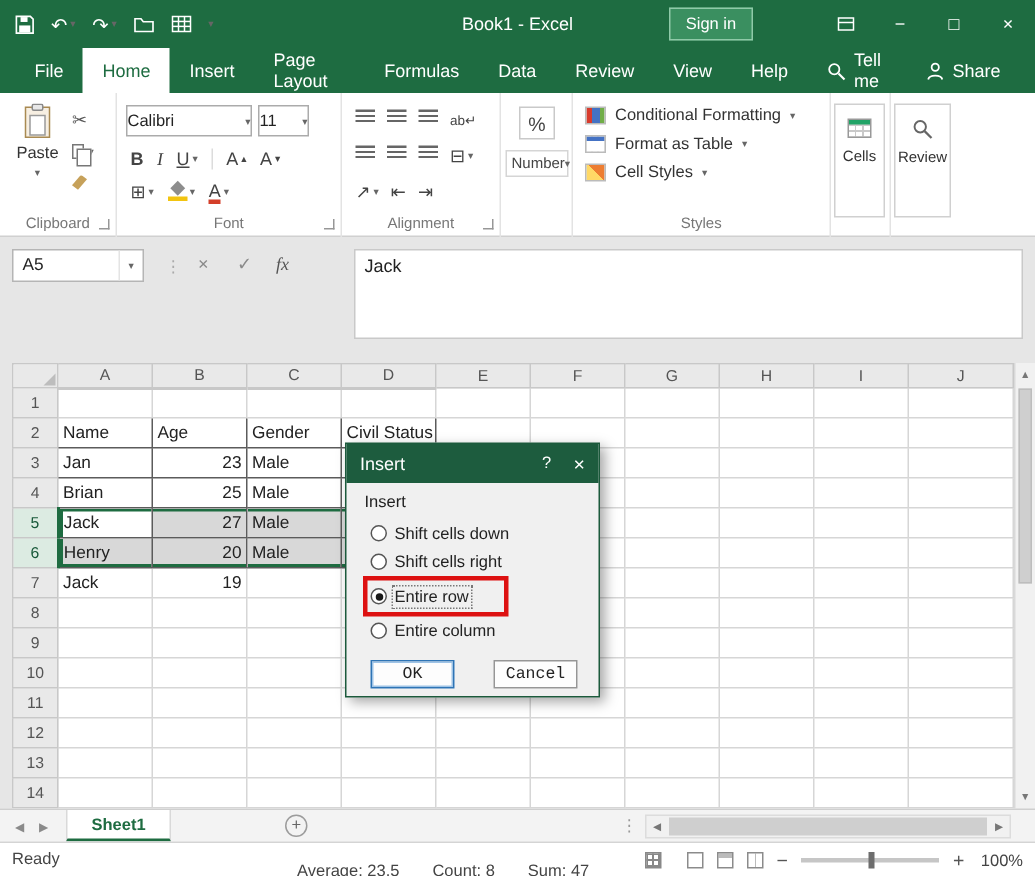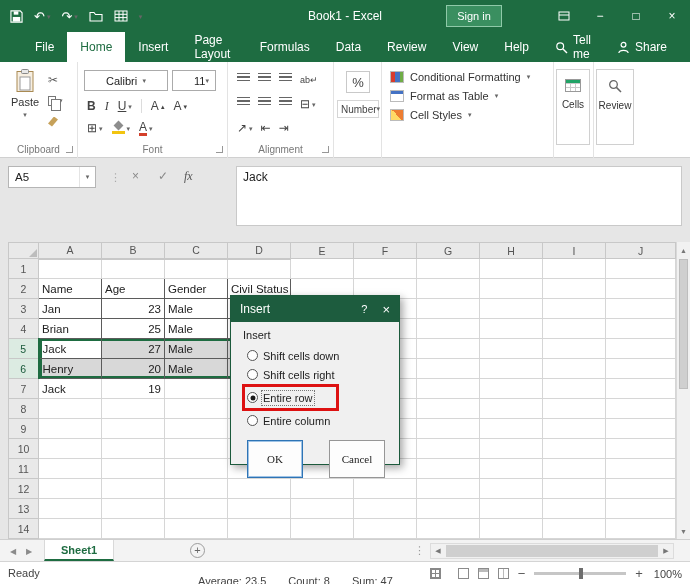--- a/index.html
+++ b/index.html
@@ -15,21 +15,21 @@
   #title-text { position:absolute; left:50%; top:50%; transform:translate(-50%,-50%); font-size:12px; white-space:nowrap; }
   #signin { position:absolute; left:446px; top:5px; width:56px; height:22px; background:#3a8f60;
             border:1px solid #8fc9a8; color:#fff; font-size:11px; display:flex; align-items:center;
             justify-content:center; cursor:pointer; }
   #winctls { position:absolute; right:0; top:0; height:32px; display:flex; }
   .winctl { width:36px; height:32px; display:flex; align-items:center; justify-content:center;
             font-size:12px; cursor:pointer; color:#fff; }
 
   
   #tabrow { position:absolute; left:0; top:32px; width:690px; height:30px; background:#1e6c41; }
-  #ribbon-tabs { display:flex; height:100%; padding-left:22px; align-items:stretch; }
+  #ribbon-tabs { display:flex; height:100%; padding-left:10px; align-items:stretch; }
   .rtab { display:flex; align-items:center; gap:5px; padding:0 13px; color:#fff; font-size:12px; cursor:pointer; }
   .rtab.active { background:#fff; color:#1e6c41; }
   .rtab.push { margin-left:auto; margin-right:10px; }
   .tabic { display:flex; align-items:center; }
 
   
   #ribbon { position:absolute; left:0; top:62px; width:690px; height:96px; background:#fff; border-bottom:1px solid #d0d0d0; }
   .rgroup { position:absolute; top:0; height:96px; border-right:1px solid #e3e3e3; }
   .glabel { position:absolute; bottom:3px; left:0; right:0; text-align:center; font-size:10px; color:#777; }
   .launcher { position:absolute; right:4px; bottom:5px; width:7px; height:7px;
@@ -39,21 +39,21 @@
   #paste-btn { position:absolute; left:7px; top:7px; width:36px; height:72px; display:flex; flex-direction:column;
                align-items:center; gap:3px; cursor:pointer; }
   #paste-btn .pl { font-size:11px; color:#333; }
   #clip-minis { position:absolute; left:48px; top:11px; display:flex; flex-direction:column; gap:8px; }
   .mini { font-size:12px; color:#555; display:flex; align-items:center; gap:3px; cursor:pointer; height:13px; }
   .copy-ic { position:relative; width:8px; height:10px; border:1px solid #777; background:#fff; display:inline-block; }
   .copy-ic::after { content:''; position:absolute; left:2px; top:2px; width:8px; height:10px; border:1px solid #777; background:#fff; }
   .brush-ic { width:10px; height:10px; background:#c6a15a; clip-path:polygon(0 70%,60% 0,100% 30%,40% 100%); display:inline-block; }
 
   .combo { position:absolute; height:21px; background:#fff; border:1px solid #ababab; font-size:11px;
-           display:flex; align-items:center; justify-content:space-between; padding:0 21px; cursor:pointer; color:#222; }
+           display:flex; align-items:center; justify-content:space-between; padding:0 0; cursor:pointer; color:#222; }
   .fbtn-row { position:absolute; display:flex; align-items:center; gap:9px; height:18px; }
   .fbtn { font-size:12px; color:#444; cursor:pointer; display:flex; align-items:center; gap:2px; line-height:1; }
   .fbtn.bold { font-weight:bold; }
   .fbtn.italic { font-style:italic; font-family:"Liberation Serif",serif; }
   .fbtn.underline > span:first-child { text-decoration:underline; }
   .tiny { font-size:7px; font-style:normal; }
   .sep { width:1px; height:14px; background:#dcdcdc; }
   .fcolor-ic { border-bottom:3px solid #d43f2a; font-size:12px; color:#444; line-height:12px; }
   .fill-ic { position:relative; width:13px; height:12px; display:inline-block; }
   .fill-ic::before { content:''; position:absolute; left:3px; top:0; width:7px; height:7px; background:#8d8d8d; transform:rotate(45deg); }
@@ -128,22 +128,22 @@
   .dlg-group-label { position:absolute; left:12px; top:7px; }
   #radio-list { position:absolute; left:16px; top:24px; display:flex; flex-direction:column; }
   .radio-row { display:flex; align-items:center; gap:5px; height:19px; width:fit-content; position:relative; cursor:pointer; }
   .radio-row.annotated { margin:4px 0; }
   .rc { width:11px; height:11px; border:1px solid #555; border-radius:50%; background:#fff; position:relative; flex:none; }
   .radio-row.selected .rc::after { content:''; position:absolute; left:50%; top:50%; transform:translate(-50%,-50%);
                                    width:5px; height:5px; border-radius:50%; background:#1a1a1a; }
   .radio-row.annotated .rl { outline:1px dotted #777; outline-offset:1px; }
   .radio-row.annotated::after { content:''; position:absolute; left:-5px; top:-4px; bottom:-4px; right:-26px;
                                 border:3px solid #dd1111; pointer-events:none; }
-  .dlg-btn { position:absolute; top:118px; width:56px; height:38px; font-size:11px; background:#fdfdfd;
-             border:1px solid #969696; cursor:pointer; font-family:Liberation Serif, serif; color:#222; }
+  .dlg-btn { position:absolute; top:118px; width:56px; height:19px; font-size:11px; background:#fdfdfd;
+             border:1px solid #969696; cursor:pointer; font-family:Liberation Mono, monospace; color:#222; }
   .dlg-btn.ok { left:16px; border:1px solid #2e74b5; box-shadow:inset 0 0 0 1px #9ec3e6; }
   .dlg-btn.cancel { left:98px; }
 
   
   #sheettabbar { position:absolute; left:0; top:539px; width:690px; height:22px; background:#f3f3f3; border-top:1px solid #cfcfcf; }
   .tb-nav { position:absolute; top:0; height:22px; display:flex; align-items:center; font-size:8px; color:#8a8a8a; cursor:pointer; }
   #tb-prev { left:10px; } #tb-next { left:26px; }
   #sheet-tab { position:absolute; left:44px; top:0; height:21px; padding:0 16px; background:#fff;
                border-left:1px solid #d9d9d9; border-right:1px solid #d9d9d9; border-bottom:2px solid #1e6c41;
                display:flex; align-items:center; font-size:11px; color:#1e6c41; font-weight:bold; cursor:pointer; }
@@ -396,20 +396,21 @@
           <span class="sic sic1"></span>
           <span>Format as Table</span>
           <span class="dd">▾</span>
         </div>
         <div class="styles-btn">
           <span class="sic sic2"></span>
           <span>Cell Styles</span>
           <span class="dd">▾</span>
         </div>
       </div>
+    <div class="glabel"><span>Styles</span></div>
   </div>
 
   <div class="rgroup" style="left:554px;width:40px">
     <div class="bigbtn">
       <span class="cells-ic"></span>
       <span>Cells</span>
     </div>
   </div>
 
   <div class="rgroup" style="left:594px;width:46px;border-right:none">

